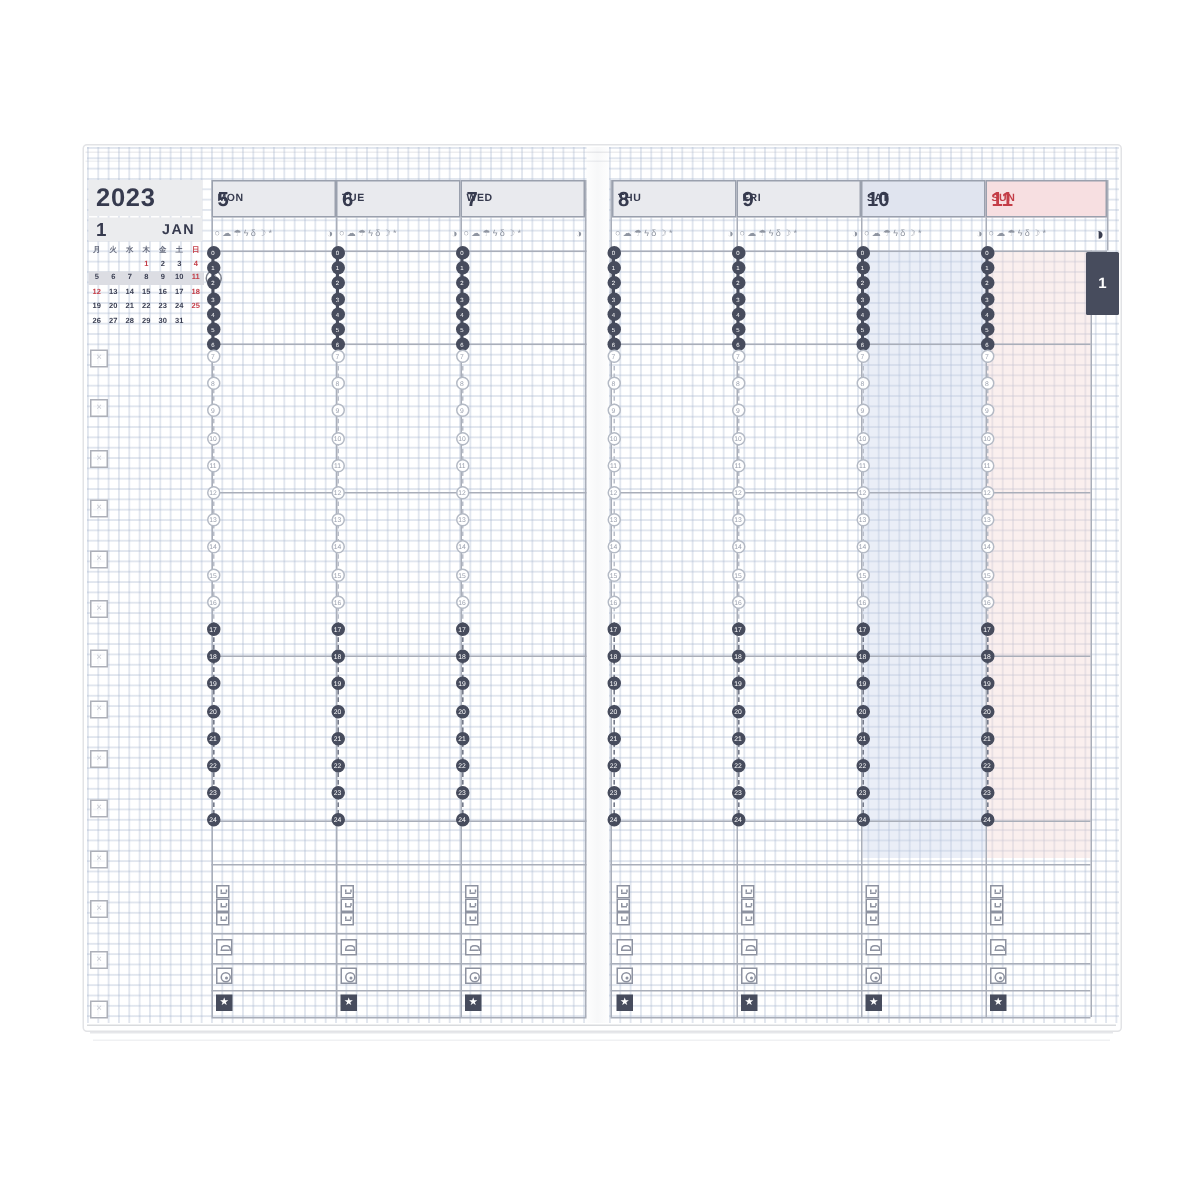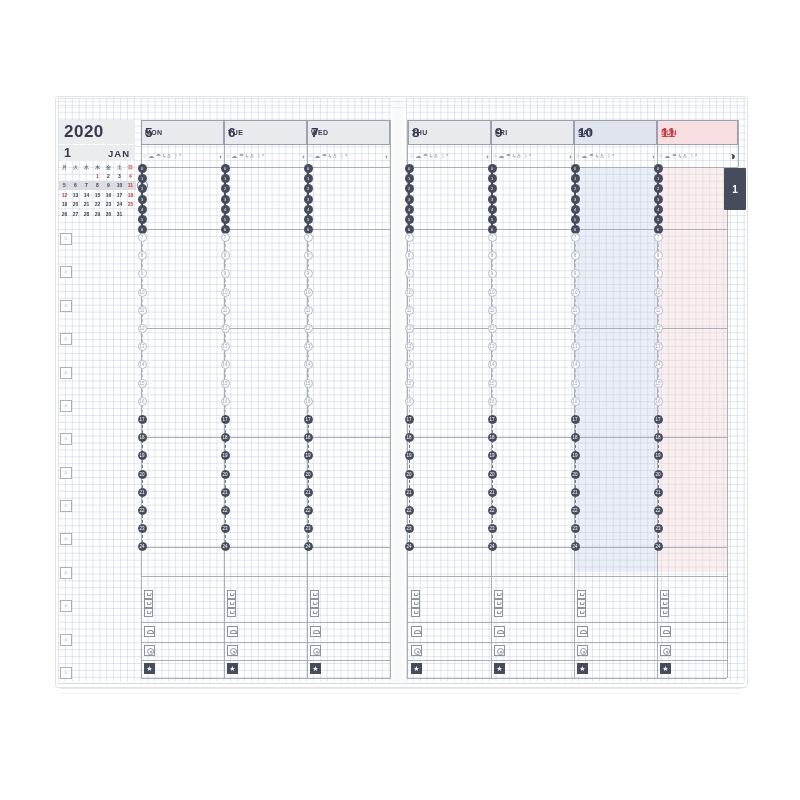--- a/index.html
+++ b/index.html
@@ -98,21 +98,21 @@
   <div class="edge-line" style="left:57px;top:101px;width:688px;background:#ededef;"></div>
   <div class="edge-line" style="left:57px;top:107px;width:688px;background:#f0f1f3;"></div>
   <div class="edge-line" style="left:58px;top:683px;width:686px;background:#d9dbde;"></div>
   <div class="edge-line" style="left:60px;top:688px;width:682px;background:#e6e7ea;"></div>
   <div class="edge-line" style="left:62px;top:693px;width:678px;background:#f0f1f3;"></div>
 
   <div id="left-page" class="page"></div>
   <div id="right-page" class="page"></div>
   <div id="binding"></div>
 
-  <div id="cal-band1">2020</div>
+  <div id="cal-band1">2023</div>
   <div id="cal-band2">
     <span class="mnum">1</span>
     <span class="mabbr">JAN</span>
   </div>
   <div id="cal-grid">
       <div class="cal-row wd">
         <span class="cal-cell">月</span>
         <span class="cal-cell">火</span>
         <span class="cal-cell">水</span>
         <span class="cal-cell">木</span>

